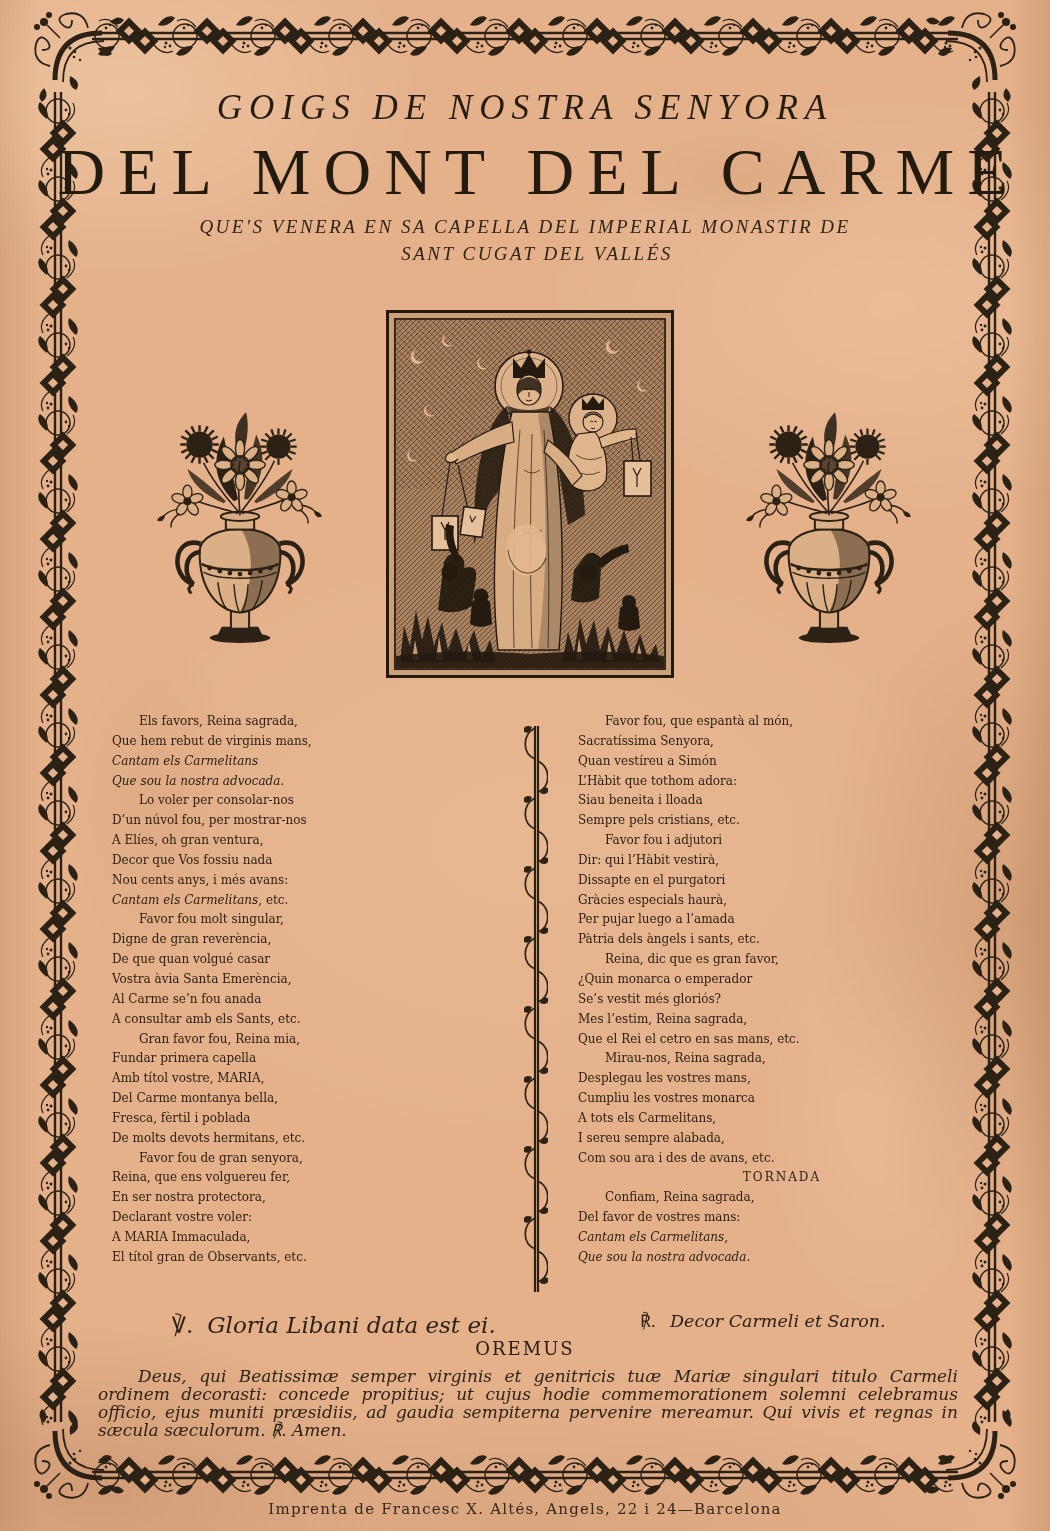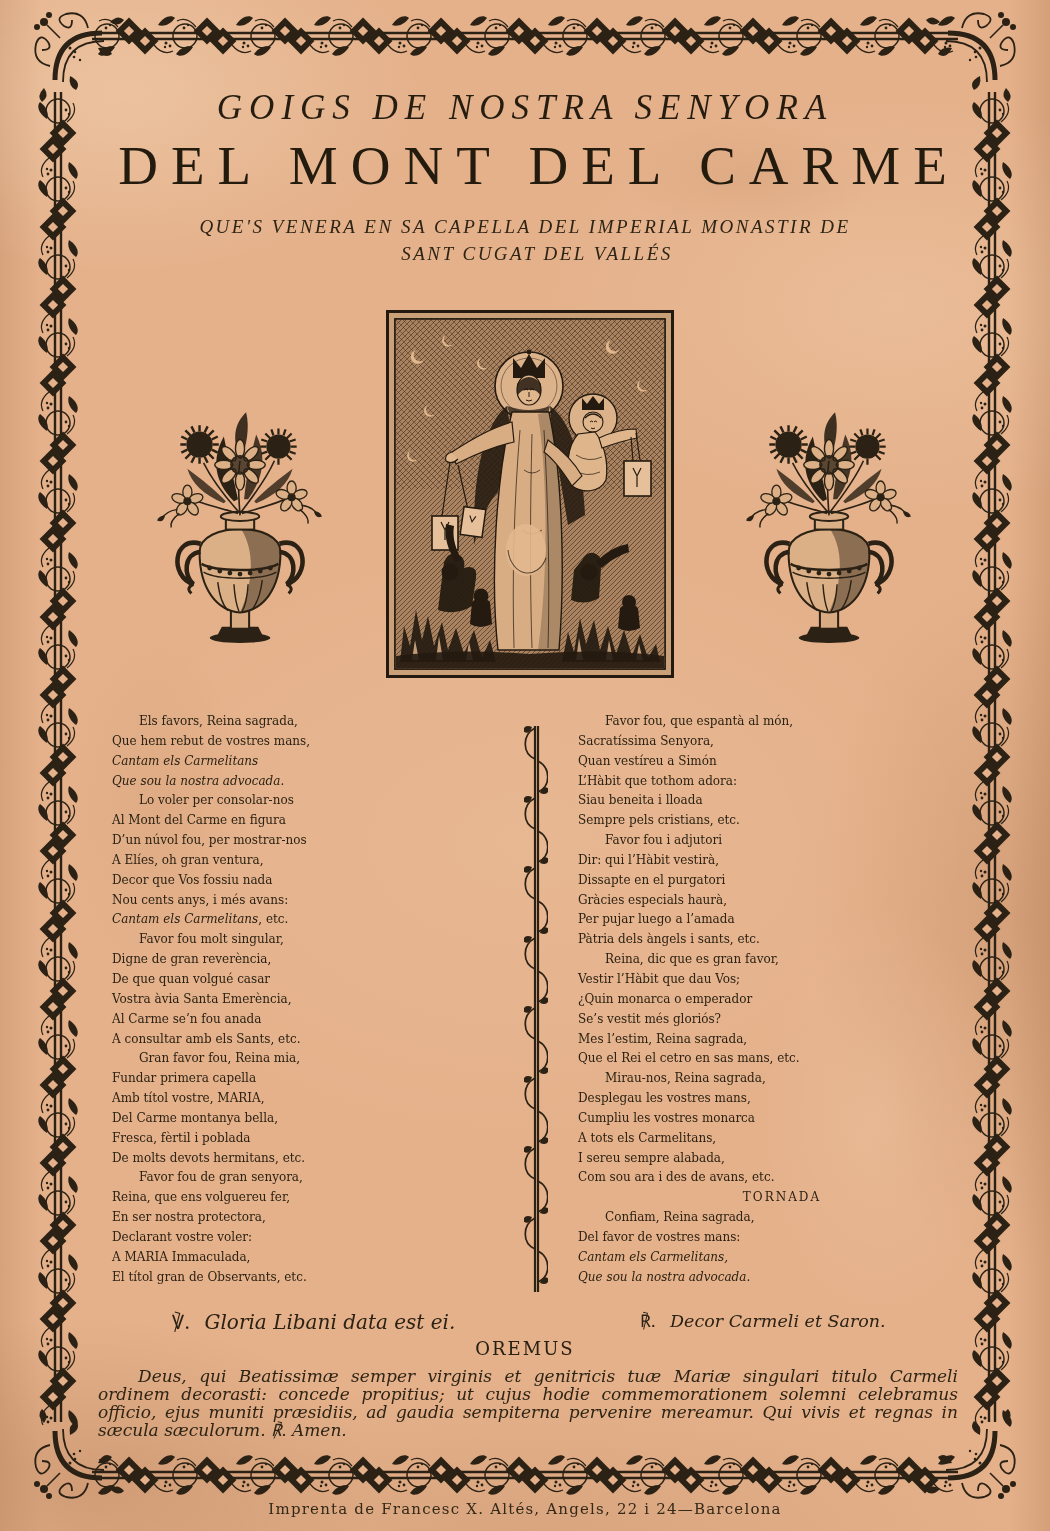--- a/index.html
+++ b/index.html
@@ -32,21 +32,21 @@
   .abs{position:absolute;}
 
   
   .kicker{
     left:0;top:88px;width:100%;text-align:center;
     font-style:italic;font-size:35px;letter-spacing:7px;color:#261d10;
     font-family:"Liberation Serif", serif;
   }
   .title{
     left:0;top:134px;width:100%;text-align:center;
-    font-size:55px;letter-spacing:13px;color:#241b0f;
+    font-size:66px;letter-spacing:13px;color:#241b0f;
     font-family:"Liberation Serif", serif;font-weight:400;padding-left:28px;
   }
   .subtitle{
     left:0;width:100%;text-align:center;
     font-style:italic;font-size:19px;letter-spacing:2.5px;color:#2e2415;
     font-family:"Liberation Serif", serif;
   }
   .sub1{top:216px;} .sub2{top:243px;padding-left:24px;}
 
   
@@ -60,21 +60,21 @@
   .col-left{left:112px;top:712px;}
   .col-right{left:578px;top:712px;}
   .vline{font-size:12px;line-height:19.85px;white-space:nowrap;color:#2c2213;}
   .vline.ind{padding-left:27px;}
   .vline.it{font-style:italic;}
   .vline.ctr{text-align:center;letter-spacing:2px;white-space:normal;}
   .vline .rom{font-style:normal;}
   .divider{left:524px;top:726px;width:24px;height:566px;}
 
   
-  .versicle{left:172px;top:1308px;font-size:20px;}
+  .versicle{left:172px;top:1308px;font-size:23px;}
   .response{left:640px;top:1308px;font-size:17.5px;}
   .vr-mark{font-style:normal;margin-right:14px;}
   .vr-text{font-style:italic;}
   .oremus{left:0;top:1338px;width:100%;text-align:center;font-size:18px;letter-spacing:2px;color:#2a2012;}
   .prayer{
     left:98px;top:1367px;width:860px;
     font-style:italic;font-size:17px;line-height:18px;text-align:justify;text-indent:40px;
     color:#2e2415;
   }
   .imprint{left:0;top:1500px;width:100%;text-align:center;font-size:15px;letter-spacing:1.2px;color:#342817;}
@@ -427,25 +427,24 @@
     </g>
     <path d="M10,346 Q70,338 143,344 Q216,338 278,346 L278,358 L10,358 Z" fill="#241a10" opacity=".9"></path>
   </svg>
 
   <svg class="abs vase vase-right" viewBox="0 0 170 240">
       <use href="#vase"></use>
     </svg>
 
   <div class="abs verse-col col-left">
       <div class="vline ind"><span>Els favors, Reina sagrada,</span></div>
-      <div class="vline"><span>Que hem rebut de vostres mans,</span></div>
+      <div class="vline"><span>Que hem rebut de virginis mans,</span></div>
       <div class="vline it"><span>Cantam els Carmelitans</span></div>
       <div class="vline it"><span>Que sou la nostra advocada.</span></div>
       <div class="vline ind"><span>Lo voler per consolar-nos</span></div>
-      <div class="vline"><span>Al Mont del Carme en figura</span></div>
       <div class="vline"><span>D’un núvol fou, per mostrar-nos</span></div>
       <div class="vline"><span>A Elíes, oh gran ventura,</span></div>
       <div class="vline"><span>Decor que Vos fossiu nada</span></div>
       <div class="vline"><span>Nou cents anys, i més avans:</span></div>
       <div class="vline it"><span>Cantam els Carmelitans</span><span class="rom">, etc.</span></div>
       <div class="vline ind"><span>Favor fou molt singular,</span></div>
       <div class="vline"><span>Digne de gran reverència,</span></div>
       <div class="vline"><span>De que quan volgué casar</span></div>
       <div class="vline"><span>Vostra àvia Santa Emerència,</span></div>
       <div class="vline"><span>Al Carme se’n fou anada</span></div>
@@ -481,21 +480,20 @@
       <div class="vline"><span>L’Hàbit que tothom adora:</span></div>
       <div class="vline"><span>Siau beneita i lloada</span></div>
       <div class="vline"><span>Sempre pels cristians, etc.</span></div>
       <div class="vline ind"><span>Favor fou i adjutori</span></div>
       <div class="vline"><span>Dir: qui l’Hàbit vestirà,</span></div>
       <div class="vline"><span>Dissapte en el purgatori</span></div>
       <div class="vline"><span>Gràcies especials haurà,</span></div>
       <div class="vline"><span>Per pujar luego a l’amada</span></div>
       <div class="vline"><span>Pàtria dels àngels i sants, etc.</span></div>
       <div class="vline ind"><span>Reina, dic que es gran favor,</span></div>
-      <div class="vline"><span>Vestir l’Hàbit que dau Vos;</span></div>
       <div class="vline"><span>¿Quin monarca o emperador</span></div>
       <div class="vline"><span>Se’s vestit més gloriós?</span></div>
       <div class="vline"><span>Mes l’estim, Reina sagrada,</span></div>
       <div class="vline"><span>Que el Rei el cetro en sas mans, etc.</span></div>
       <div class="vline ind"><span>Mirau-nos, Reina sagrada,</span></div>
       <div class="vline"><span>Desplegau les vostres mans,</span></div>
       <div class="vline"><span>Cumpliu les vostres monarca</span></div>
       <div class="vline"><span>A tots els Carmelitans,</span></div>
       <div class="vline"><span>I sereu sempre alabada,</span></div>
       <div class="vline"><span>Com sou ara i des de avans, etc.</span></div>

